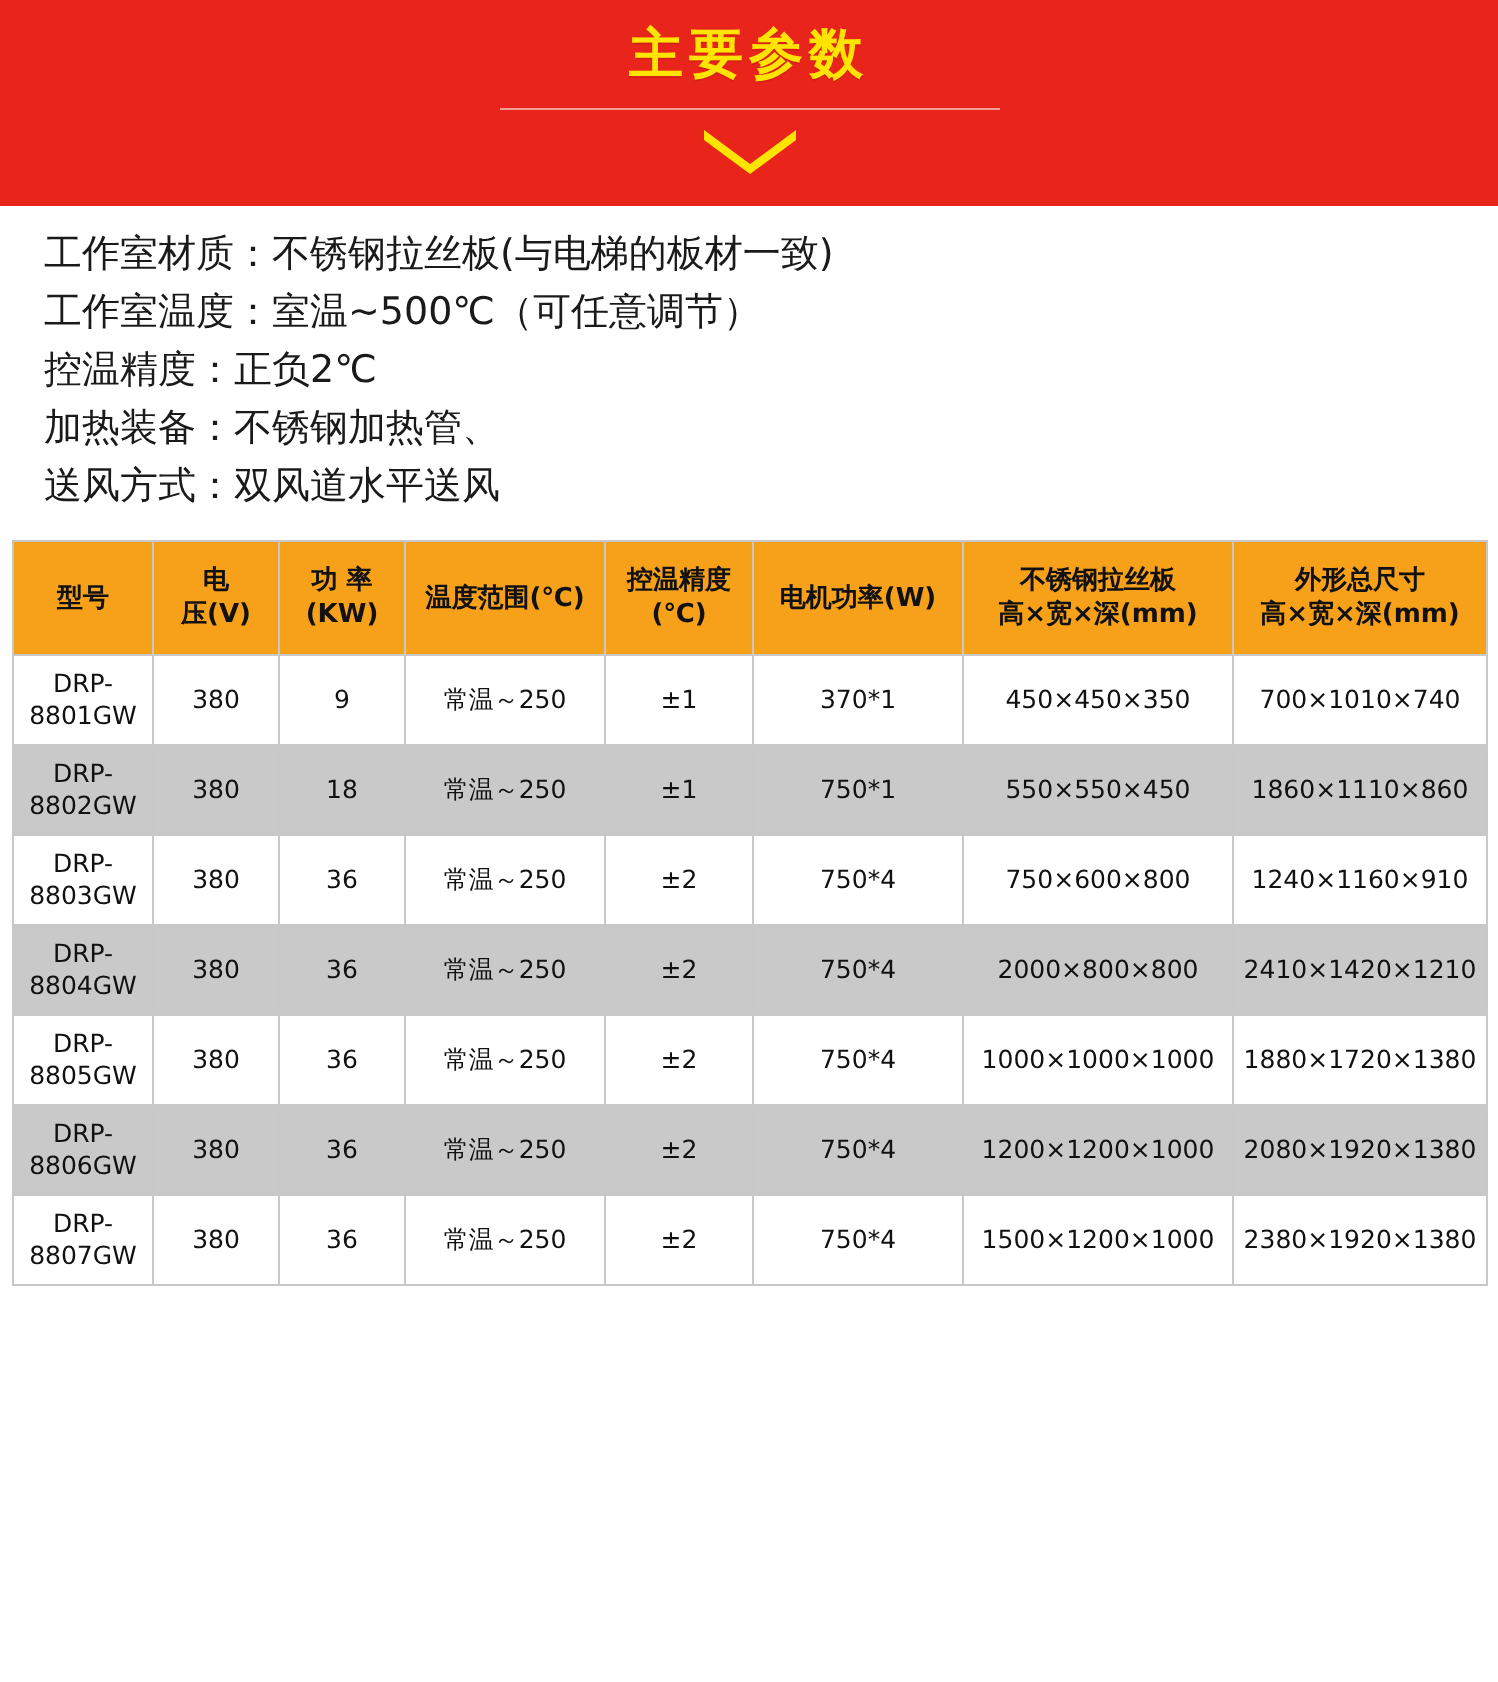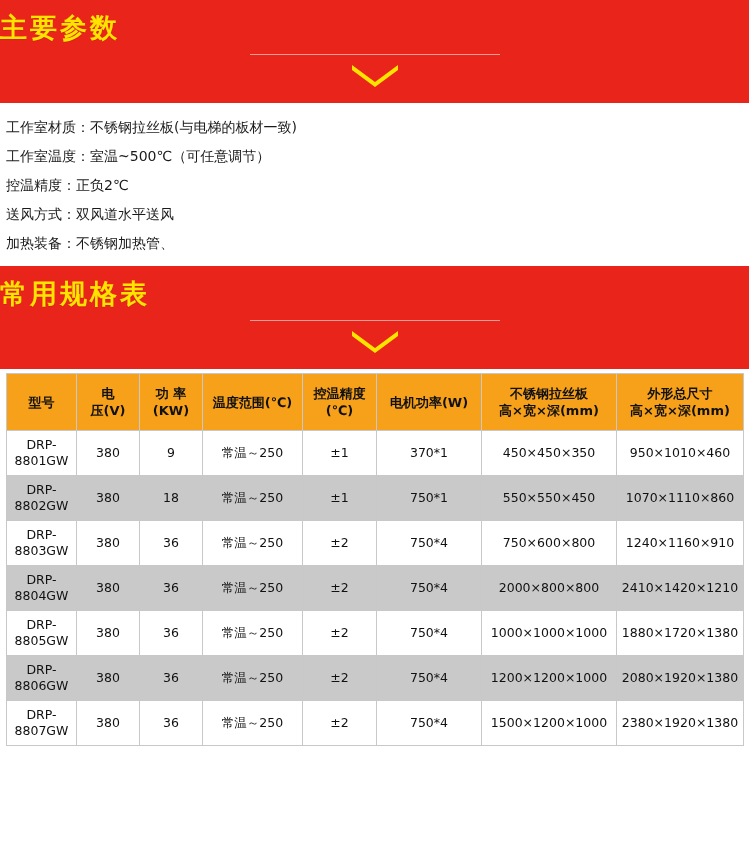--- a/index.html
+++ b/index.html
@@ -16,21 +16,21 @@
   .page {
     width: 749px;
     position: relative;
     overflow: hidden;
   }
 
   
   .banner {
     background: #e8241b;
     width: 100%;
-    text-align: left;
+    text-align: center;
     position: relative;
   }
   .banner-title {
     font-size: 27px;
     font-weight: bold;
     color: #ffe400;
     letter-spacing: 3px;
     padding-top: 8px;
     line-height: 40px;
     text-shadow: 0 1px 0 rgba(0,0,0,0.08);
@@ -49,24 +49,24 @@
   }
   .chev svg { display:block; }
   .banner-bottom-pad { height: 16px; }
 
   
   .params {
     background: #ffffff;
     padding: 10px 0 8px 0;
   }
   .param-line {
-    font-size: 14px;
+    font-size: 19px;
     color: #1a1a1a;
     line-height: 29px;
-    padding-left: 6px;
+    padding-left: 22px;
     white-space: nowrap;
   }
 
   
   .table-wrap {
     padding: 4px 6px 0 6px;
     background: #ffffff;
   }
   table.spec {
     border-collapse: collapse;
@@ -129,34 +129,24 @@
         <polygon points="0,0 23,17 46,0 46,5 23,22 0,5" fill="#ffe400"></polygon>
       </svg>
     </div>
     <div class="banner-bottom-pad"></div>
   </div>
 
   <div class="params">
     <div class="param-line">工作室材质：不锈钢拉丝板(与电梯的板材一致)</div>
     <div class="param-line">工作室温度：室温~500℃（可任意调节）</div>
     <div class="param-line">控温精度：正负2℃</div>
+    <div class="param-line">加热装备：不锈钢加热管、</div>
     <div class="param-line">送风方式：双风道水平送风</div>
-    <div class="param-line">加热装备：不锈钢加热管、</div>
   </div>
 
-  <div class="banner">
-    <div class="banner-title">常用规格表</div>
-    <div class="banner-rule"></div>
-    <div class="chev">
-      <svg width="46" height="22" viewBox="0 0 46 22" xmlns="http://www.w3.org/2000/svg">
-        <polygon points="0,0 23,17 46,0 46,5 23,22 0,5" fill="#ffe400"></polygon>
-      </svg>
-    </div>
-    <div class="banner-bottom-pad"></div>
-  </div>
 
   <div class="table-wrap">
     <table class="spec">
       <colgroup>
         <col class="c0">
           <col class="c1">
           <col class="c2">
           <col class="c3">
         <col class="c4">
           <col class="c5">
@@ -201,34 +191,34 @@
           <td class="model">
             <span>DRP-</span><br>
             <span>8801GW</span>
           </td>
           <td>380</td>
           <td>9</td>
           <td>常温～250</td>
           <td>±1</td>
           <td>370*1</td>
           <td>450×450×350</td>
-          <td>950×1010×460</td>
+          <td>700×1010×740</td>
         </tr>
         <tr class="alt">
           <td class="model">
             <span>DRP-</span><br>
             <span>8802GW</span>
           </td>
           <td>380</td>
           <td>18</td>
           <td>常温～250</td>
           <td>±1</td>
           <td>750*1</td>
           <td>550×550×450</td>
-          <td>1070×1110×860</td>
+          <td>1860×1110×860</td>
         </tr>
         <tr class="plain">
           <td class="model">
             <span>DRP-</span><br>
             <span>8803GW</span>
           </td>
           <td>380</td>
           <td>36</td>
           <td>常温～250</td>
           <td>±2</td>

